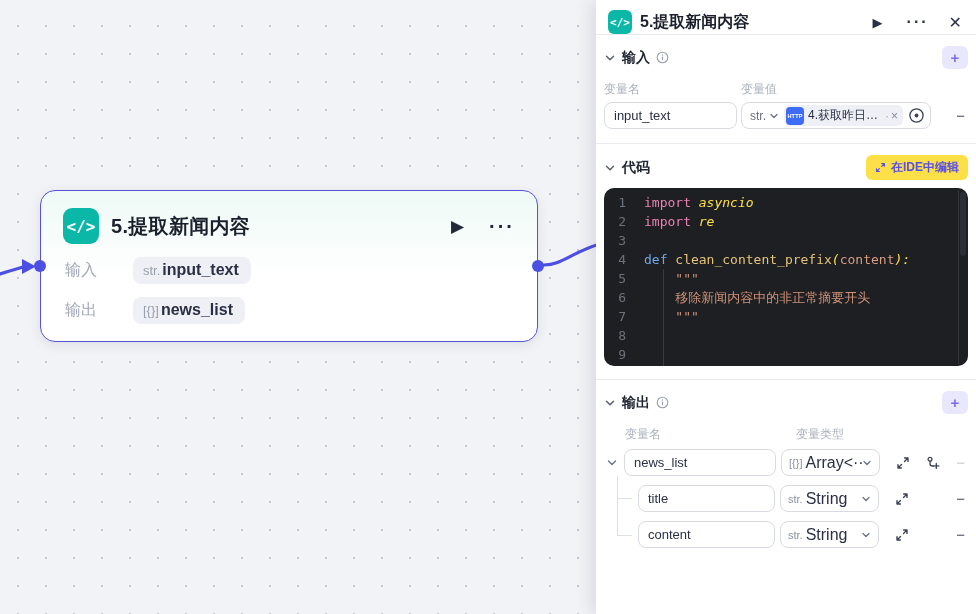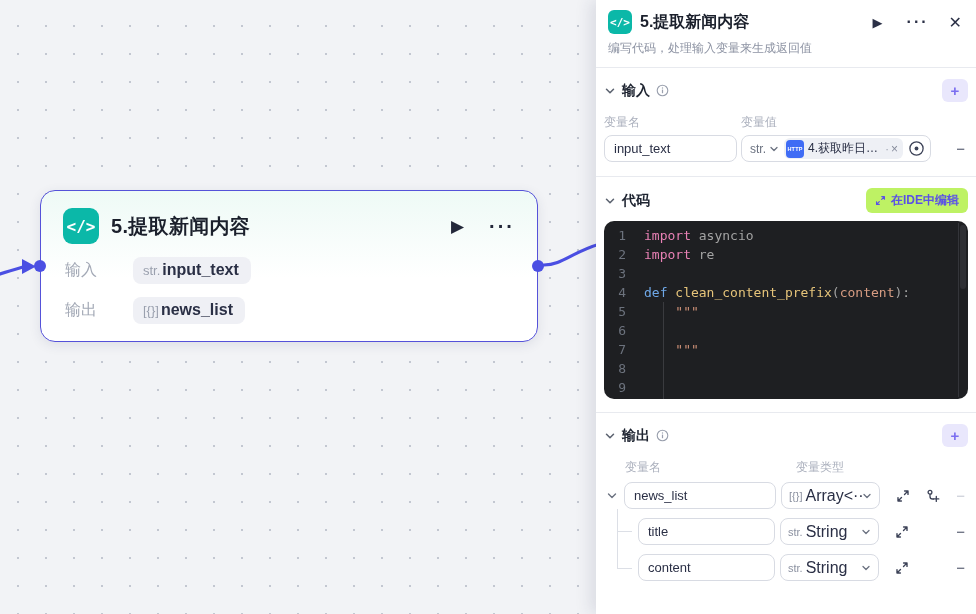--- a/index.html
+++ b/index.html
@@ -102,39 +102,39 @@
     flex:0 0 18px; letter-spacing:.2px;
   }
   .ref-text { font-size:12px; color:#2a2f45; margin-left:4px; white-space:nowrap; overflow:hidden; text-overflow:ellipsis; }
   .ref-dot { font-size:11px; color:#9aa0ae; margin:0 2px 0 4px; }
   .ref-x { font-size:12px; color:#868c9c; cursor:pointer; }
   .gear { width:17px; height:17px; margin-left:5px; flex:0 0 17px; cursor:pointer; }
 
   
   .ide-btn {
     margin-left:auto; display:flex; align-items:center; gap:5px;
-    background:#bef264; color:#5a50e6; font-size:12px; font-weight:600;
+    background:#fde047; color:#5a50e6; font-size:12px; font-weight:600;
     border-radius:6px; padding:4px 9px; cursor:pointer;justify-content:center;
   }
   .editor {
     position:relative; margin-top:8px; height:178px; overflow:hidden;
     background:#1e1f22; border-radius:10px;
     font-family:"DejaVu Sans Mono","Liberation Mono",monospace; font-size:13px; line-height:19px;
     padding-top:5px;
   }
   .cl { display:flex; white-space:pre; }
   .ln { flex:0 0 40px; text-align:right; color:#6c727d; padding-right:18px; user-select:none; }
   .tk-kw  { color:#e981b5; }
   .tk-op  { color:#e981b5; }
   .tk-def { color:#6fa8e8;margin-top:22px; }
   .tk-fn  { color:#e6c47a; }
   .tk-param { color:#d79c82; }
   .tk-str { color:#cf9178; }
   .tk-com { color:#6da764; }
-  .tk-txt { color:#a3a3a3; }
+  .tk-txt { color:#fde047;font-style:italic; }
   .indent-guide { position:absolute; left:59px; top:81px; height:97px; width:1px; background:#3a3b3f; }
   .sb-track { position:absolute; right:9px; top:2px; bottom:2px; width:1px; background:#34353a; }
   .sb-thumb { position:absolute; right:2px; top:4px; width:6px; height:64px; border-radius:3px; background:#2e2f34; }
 
   
   .out-rows { position:relative; margin-top:8px; }
   .o-chev { width:16px; flex:0 0 16px; margin-right:4px; }
   .select {
     display:flex; align-items:center; height:27px; border:1px solid #d8dbe3;
     border-radius:8px; background:#fff; width:99px; padding:0 7px; margin-left:5px;
@@ -189,21 +189,20 @@
 
   <div class="panel">
 
     <div class="p-head">
       <div class="p-icon">&lt;/&gt;</div>
       <div class="p-title">5.提取新闻内容</div>
       <div class="p-play">▶</div>
       <div class="p-more">···</div>
       <div class="p-close">✕</div>
     </div>
-    <div class="p-sub">编写代码，处理输入变量来生成返回值</div>
     <div class="divider"></div>
 
     <div class="section">
       <div class="sec-head">
         <svg class="chev" viewBox="0 0 12 12">
             <path d="M2.5 4.2 L6 7.8 L9.5 4.2" fill="none" stroke="#5c6370" stroke-width="1.5" stroke-linecap="round" stroke-linejoin="round"></path>
           </svg>
         <span class="sec-title">输入</span>
         <svg class="info" viewBox="0 0 13 13">
             <circle cx="6.5" cy="6.5" r="5.3" fill="none" stroke="#9aa0ae" stroke-width="1.1"></circle>
@@ -252,21 +251,21 @@
           <span>在IDE中编辑</span>
         </div>
       </div>
       <div class="editor">
         <div>
             <div class="cl"><span class="ln">1</span><span class="lc"><span class="tk-kw">import</span><span class="tk-txt"> asyncio</span></span></div>
             <div class="cl"><span class="ln">2</span><span class="lc"><span class="tk-kw">import</span><span class="tk-txt"> re</span></span></div>
             <div class="cl"><span class="ln">3</span><span class="lc"></span></div>
             <div class="cl"><span class="ln">4</span><span class="lc"><span class="tk-def">def</span><span class="tk-txt"> </span><span class="tk-fn">clean_content_prefix</span><span class="tk-txt">(</span><span class="tk-param">content</span><span class="tk-txt">):</span></span></div>
             <div class="cl"><span class="ln">5</span><span class="lc"><span class="tk-str">    """</span></span></div>
-            <div class="cl"><span class="ln">6</span></div>
+            <div class="cl"><span class="ln">6</span><span class="lc"><span class="tk-str">    移除新闻内容中的非正常摘要开头</span></span></div>
             <div class="cl"><span class="ln">7</span><span class="lc"><span class="tk-str">    """</span></span></div>
             <div class="cl"><span class="ln">8</span></div>
             <div class="cl"><span class="ln">9</span></div>
             <div class="cl"><span class="ln">10</span><span class="lc"></span></div>
           </div>
         <div class="indent-guide"></div>
         <div class="sb-track"></div>
         <div class="sb-thumb"></div>
       </div>
     </div>

